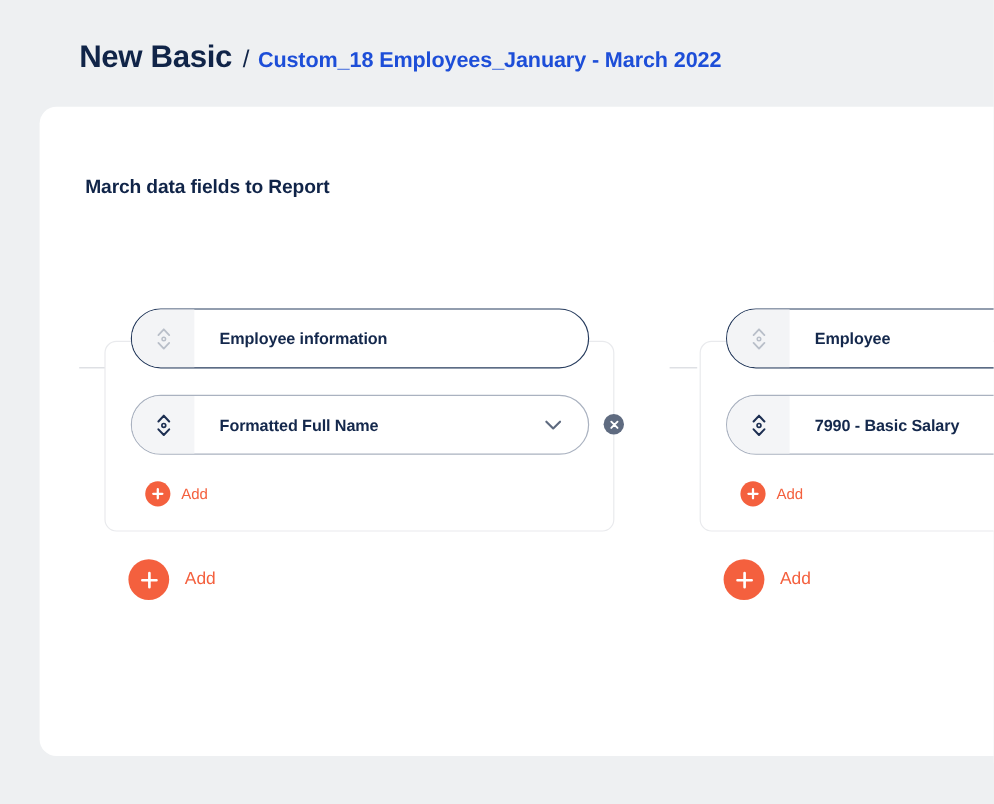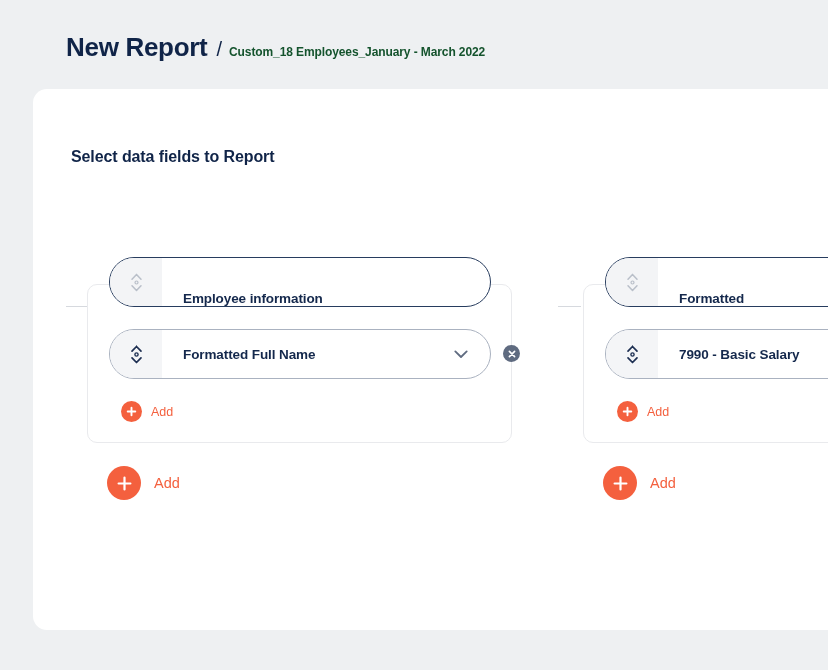--- a/index.html
+++ b/index.html
@@ -11,21 +11,21 @@
     overflow: hidden;
   }
   .page { position: relative; width: 828px; height: 670px; background: #eef0f2; }
 
   
   .header { position: absolute; left: 66px; top: 32px; display: flex; align-items: baseline; }
   .header .title {
     font-size: 26px; font-weight: bold; color: #102448; letter-spacing: -0.3px;
   }
   .header .slash { font-size: 20px; color: #102448; margin: 0 7px 0 9px; font-weight: 400; }
-  .header .subtitle { font-size: 12px; font-weight: bold; color: #14532d; letter-spacing: -0.1px; }
+  .header .subtitle { font-size: 18px; font-weight: bold; color: #1d4ed8; letter-spacing: -0.1px; }
 
   
   .panel {
     position: absolute; left: 33px; top: 89px;
     width: 1090px; height: 541px;
     background: #ffffff; border-radius: 14px;
   }
 
   .section-title {
     position: absolute; left: 38px; top: 59px;
@@ -50,21 +50,21 @@
     position: absolute;
     border: 1px solid #e9eaed; border-radius: 10px; background: #fff;
   }
 
   
   .pill {
     position: absolute; display: flex; align-items: center;
     background: #ffffff; border-radius: 999px;
     height: 50px;
   }
-  .pill.primary { border: 1.6px solid #273c5e; align-items: flex-end; }
+  .pill.primary { border: 1.6px solid #273c5e; }
   .pill.secondary { border: 1.3px solid #aab2c0; }
 
   .handle {
     width: 52px; height: 100%; flex: none;
     border-radius: 999px 0 0 999px;
     background: #f3f4f6;
     display: flex; align-items: center; justify-content: center;
   }
   .pill.secondary .handle { background: #f4f5f7; }
   .handle svg { display: block; }
@@ -95,28 +95,28 @@
   .add-text { color: #f4603e; font-weight: 400; white-space: nowrap; }
   .add-btn.sm .add-text { font-size: 12.5px; margin-left: 9px; }
   .add-btn.lg .add-text { font-size: 14.5px; margin-left: 13px; }
 </style>
 </head>
 <body>
 
 <div class="page">
 
   <div class="header">
-    <span class="title">New Report</span>
+    <span class="title">New Basic</span>
     <span class="slash">/</span>
     <span class="subtitle">Custom_18 Employees_January - March 2022</span>
   </div>
 
   <div class="panel">
 
-    <div class="section-title">Select data fields to Report</div>
+    <div class="section-title">March data fields to Report</div>
 
     <div class="col-head" style="left:33px; top:207px; width:460px;">
       <div class="rule" style="width:23px;"></div>
       <div class="col-label" style="margin:0 18px;">Master data</div>
       <div class="rule" style="width:130px;"></div>
       <div class="quick" style="margin-left:23px;">
         <span class="dot-plus">
           <svg width="11" height="11" viewBox="0 0 11 11">
             <path d="M5.5 1.6v7.8M1.6 5.5h7.8" stroke="#ffffff" stroke-width="1.9" stroke-linecap="round"></path>
           </svg>
@@ -188,21 +188,21 @@
     <div class="group-box" style="left:550px; top:195px; width:425px; height:159px;"></div>
 
     <div class="pill primary" style="left:572px; top:168px; width:382px;">
       <span class="handle">
         <svg width="15" height="19" viewBox="0 0 15 19">
           <path d="M7.5 1.5 L12 6.2 M7.5 1.5 L3 6.2" stroke="#b9bfc9" stroke-width="1.5" fill="none" stroke-linecap="round" stroke-linejoin="round"></path>
           <path d="M7.5 17.5 L12 12.8 M7.5 17.5 L3 12.8" stroke="#b9bfc9" stroke-width="1.5" fill="none" stroke-linecap="round" stroke-linejoin="round"></path>
           <circle cx="7.5" cy="9.5" r="1.5" fill="none" stroke="#b9bfc9" stroke-width="1.2"></circle>
         </svg>
       </span>
-      <span class="pill-label">Formatted</span>
+      <span class="pill-label">Employee</span>
     </div>
 
     <div class="pill secondary" style="left:572px; top:240px; width:382px;">
       <span class="handle">
         <svg width="15" height="19" viewBox="0 0 15 19">
           <path d="M7.5 1.5 L12 6.2 M7.5 1.5 L3 6.2" stroke="#1d2f52" stroke-width="1.7" fill="none" stroke-linecap="round" stroke-linejoin="round"></path>
           <path d="M7.5 17.5 L12 12.8 M7.5 17.5 L3 12.8" stroke="#1d2f52" stroke-width="1.7" fill="none" stroke-linecap="round" stroke-linejoin="round"></path>
           <circle cx="7.5" cy="9.5" r="1.6" fill="none" stroke="#1d2f52" stroke-width="1.4"></circle>
         </svg>
       </span>

